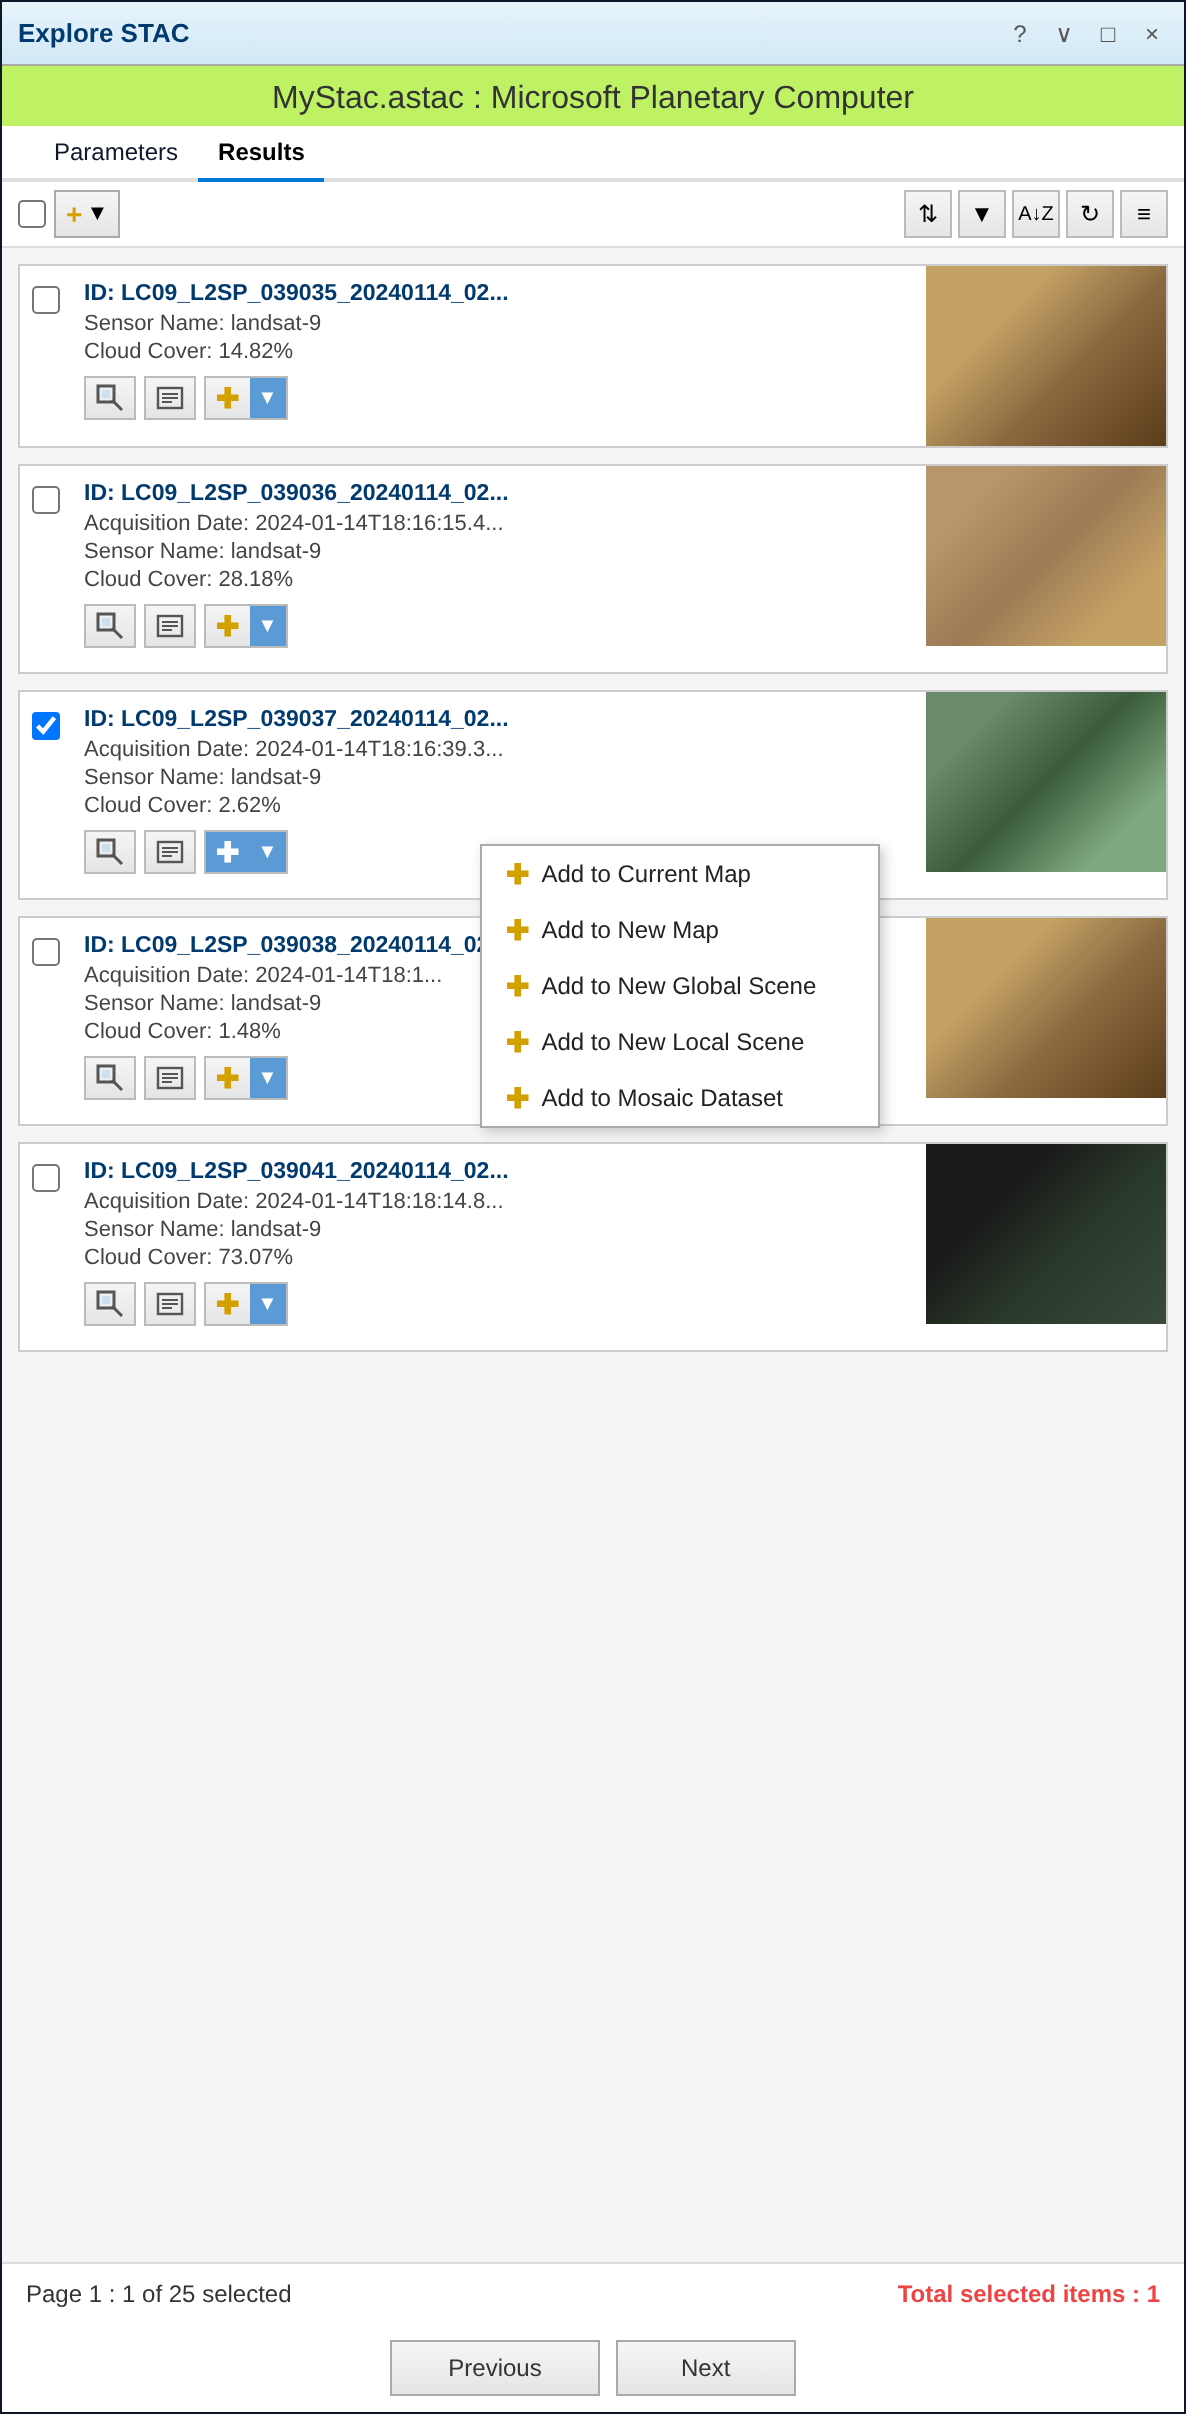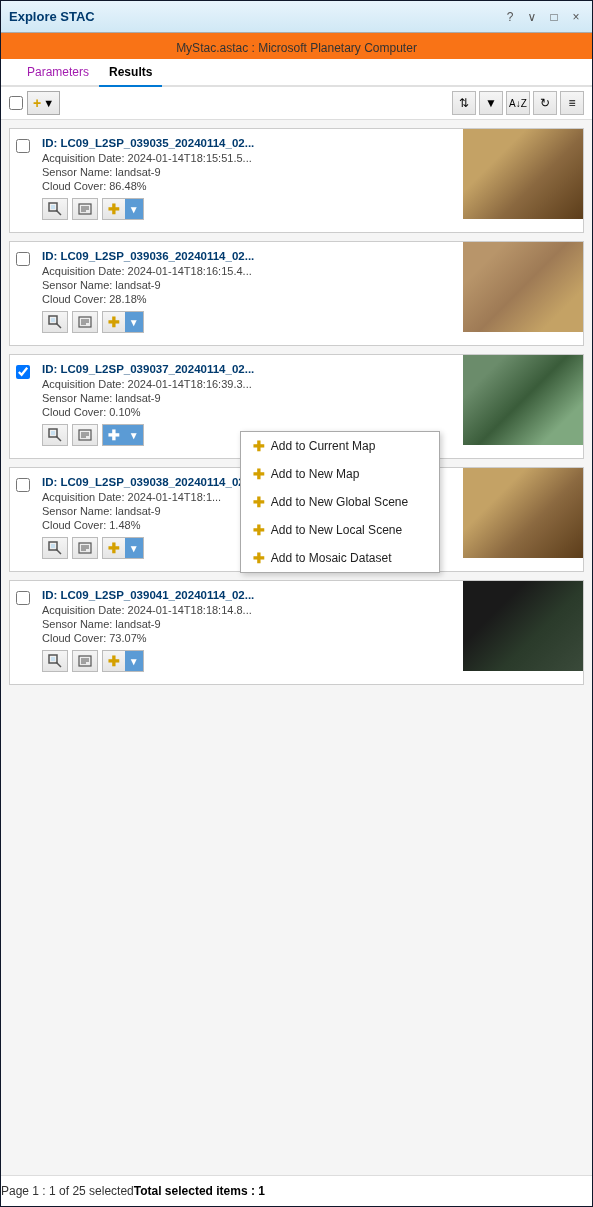--- a/index.html
+++ b/index.html
@@ -44,36 +44,36 @@
       display: flex;
       align-items: center;
       justify-content: center;
       color: #555;
       font-size: 12px;
       cursor: pointer;
     }
     .subtitle {
       text-align: center;
       padding: 8px 0 4px;
-      font-size: 12px;
+      font-size: 16px;
       color: #333;
-      background: #f97316;
+      background: #bef264;
       flex-shrink: 0;
     }
     .tabs {
       display: flex;
       padding: 0 16px;
       background: #fff;
       border-bottom: 2px solid #e0e0e0;
       flex-shrink: 0;
     }
     .tab {
       padding: 6px 10px;
       font-size: 12px;
-      color: #a21caf;
+      color: #0f172a;
       cursor: pointer;
       border-bottom: 2px solid transparent;
       margin-bottom: -2px;
     }
     .tab.active {
       color: #000;
       font-weight: bold;
       border-bottom: 2px solid #0078d4;
     }
     .toolbar {
@@ -242,32 +242,33 @@
       color: #222;
     }
     .dropdown-icon {
       color: #d4a000;
       font-size: 14px;
       font-weight: bold;
     }
     .footer {
       display: flex;
       align-items: center;
-      padding: 8px 0;
+      justify-content: space-between;
+      padding: 8px 12px;
       background: #fff;
       border-top: 1px solid #ddd;
       flex-shrink: 0;
     }
     .footer-page {
       font-size: 12px;
       color: #333;
     }
     .footer-total {
       font-size: 12px;
-      color: #000000;
+      color: #ef4444;
       font-weight: bold;
     }
     .nav-buttons {
       display: flex;
       gap: 8px;
       padding: 8px 12px;
       justify-content: center;
       background: #fff;
       flex-shrink: 0;
     }
@@ -331,23 +332,22 @@
   </div>
 
   <div class="results-list">
 
     <div class="result-item">
       <div class="result-left">
         <input type="checkbox" class="result-checkbox" style="">
       </div>
       <div class="result-info">
         <div class="result-id">ID: LC09_L2SP_039035_20240114_02...</div>
-        <div class="result-meta">Acquisition Date: 2024-01-14T18:15:51.5...</div>
         <div class="result-meta">Sensor Name: landsat-9</div>
-        <div class="result-meta">Cloud Cover: 86.48%</div>
+        <div class="result-meta">Cloud Cover: 14.82%</div>
         <div class="result-actions">
           <div class="action-btn" title="Zoom to">
             <svg width="14" height="14" viewBox="0 0 14 14">
                 <rect x="1" y="1" width="8" height="8" fill="none" stroke="#555" stroke-width="1.5"></rect>
                 <line x1="8" y1="8" x2="13" y2="13" stroke="#555" stroke-width="1.5"></line>
                 <rect x="3" y="3" width="4" height="4" fill="#c8e0f0"></rect>
               </svg>
           </div>
           <div class="action-btn" title="Info">
             <svg width="14" height="14" viewBox="0 0 14 14">
@@ -401,21 +401,21 @@
     </div>
 
     <div class="result-item" style="position:relative;">
       <div class="result-left">
         <input type="checkbox" class="result-checkbox checked" checked="" style="">
       </div>
       <div class="result-info">
         <div class="result-id">ID: LC09_L2SP_039037_20240114_02...</div>
         <div class="result-meta">Acquisition Date: 2024-01-14T18:16:39.3...</div>
         <div class="result-meta">Sensor Name: landsat-9</div>
-        <div class="result-meta">Cloud Cover: 0.10%</div>
+        <div class="result-meta">Cloud Cover: 2.62%</div>
         <div class="result-actions">
           <div class="action-btn">
             <svg width="14" height="14" viewBox="0 0 14 14">
                 <rect x="1" y="1" width="8" height="8" fill="none" stroke="#555" stroke-width="1.5"></rect>
                 <line x1="8" y1="8" x2="13" y2="13" stroke="#555" stroke-width="1.5"></line>
                 <rect x="3" y="3" width="4" height="4" fill="#c8e0f0"></rect>
               </svg>
           </div>
           <div class="action-btn">
             <svg width="14" height="14" viewBox="0 0 14 14">
@@ -525,14 +525,18 @@
       <div class="result-image thumb-5 thumb-img"></div>
     </div>
 
   </div>
 
   <div class="footer">
     <span class="footer-page">Page 1 : 1 of 25 selected</span>
     <span class="footer-total">Total selected items : 1</span>
   </div>
 
+  <div class="nav-buttons">
+    <button class="nav-btn">Previous</button>
+    <button class="nav-btn">Next</button>
+  </div>
 
 </div>
 
 </body></html>

